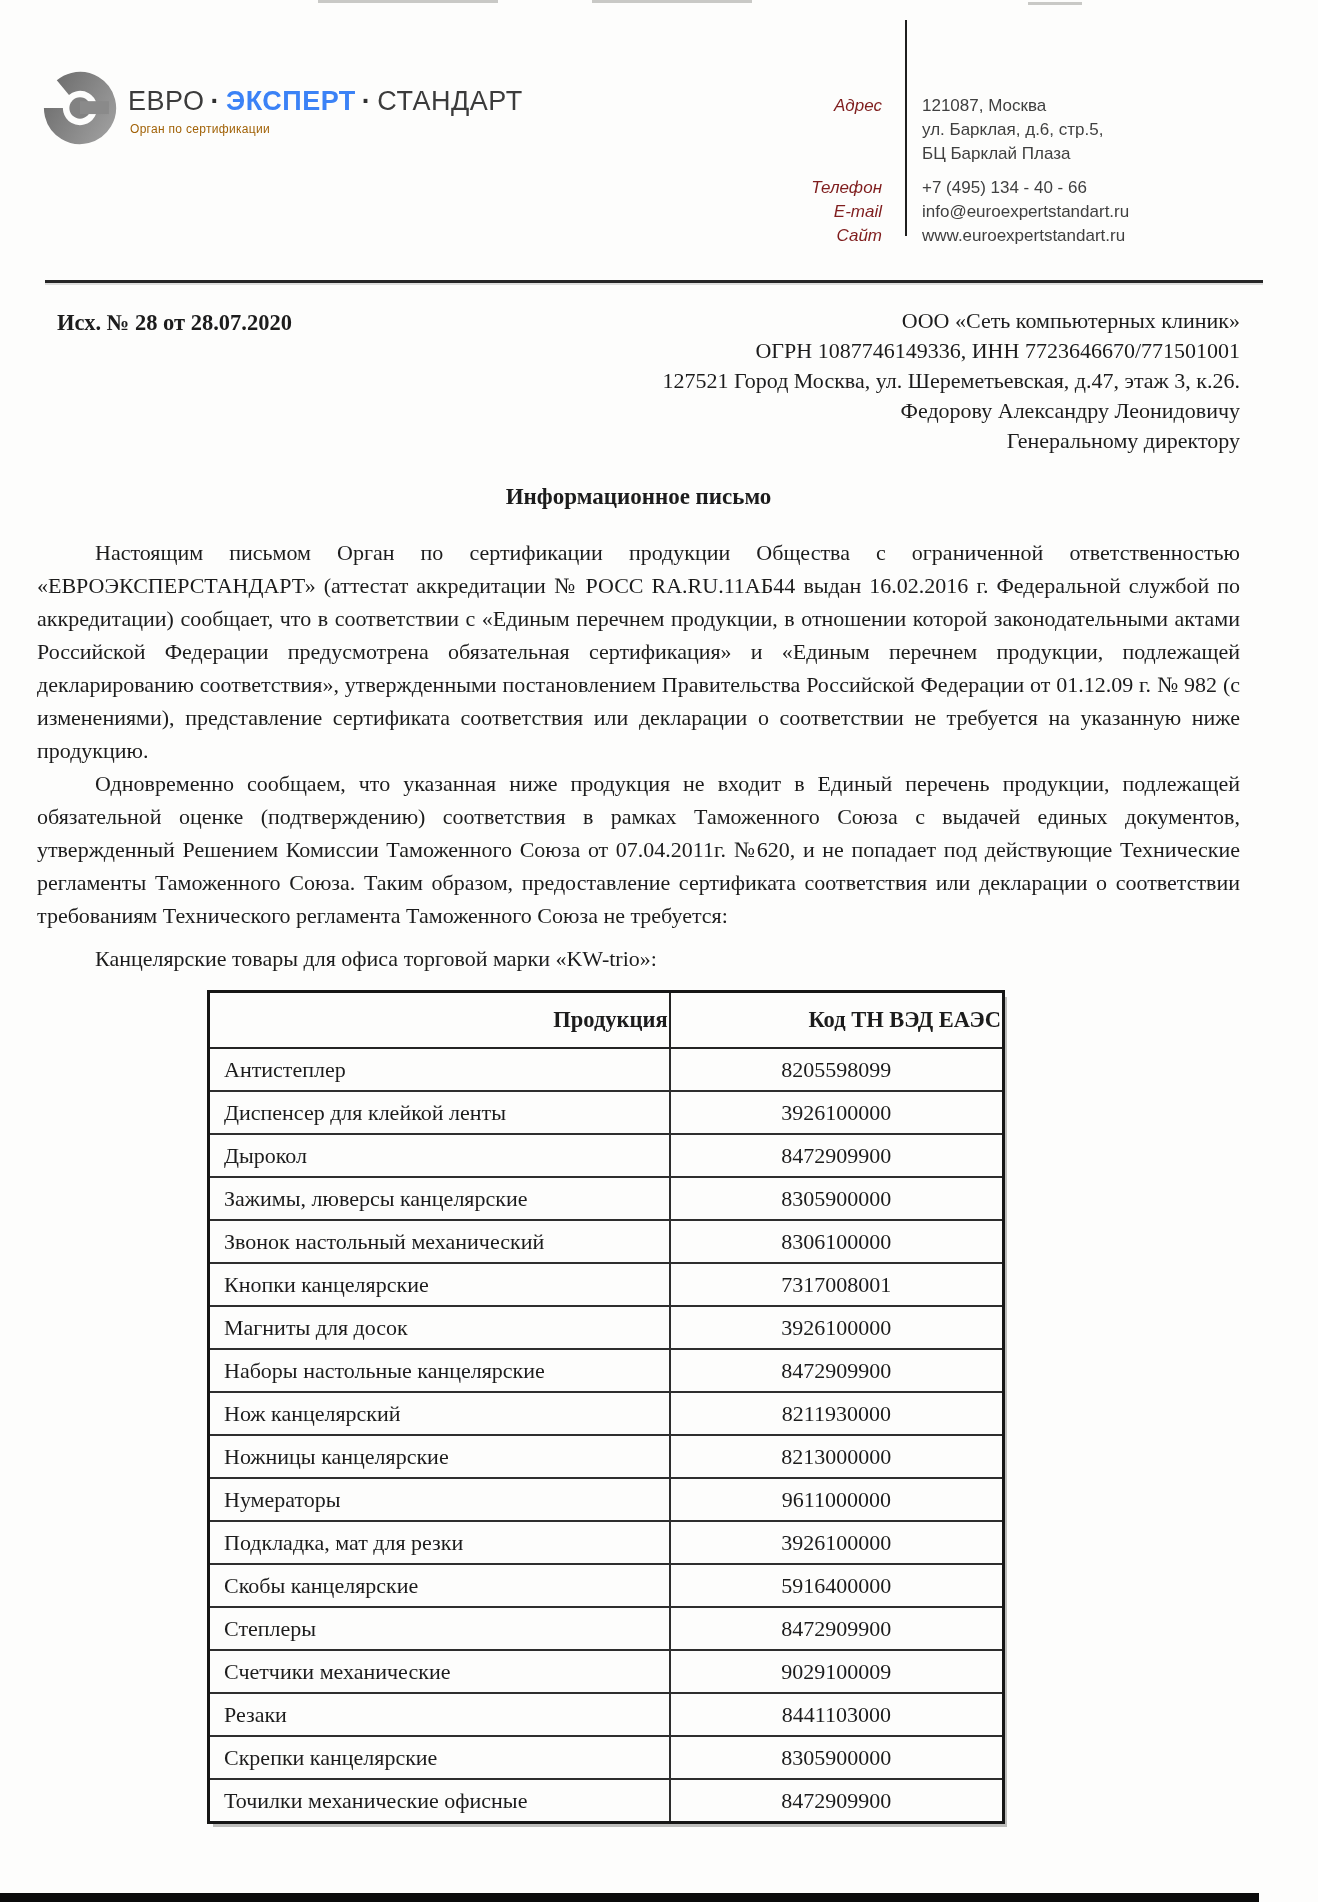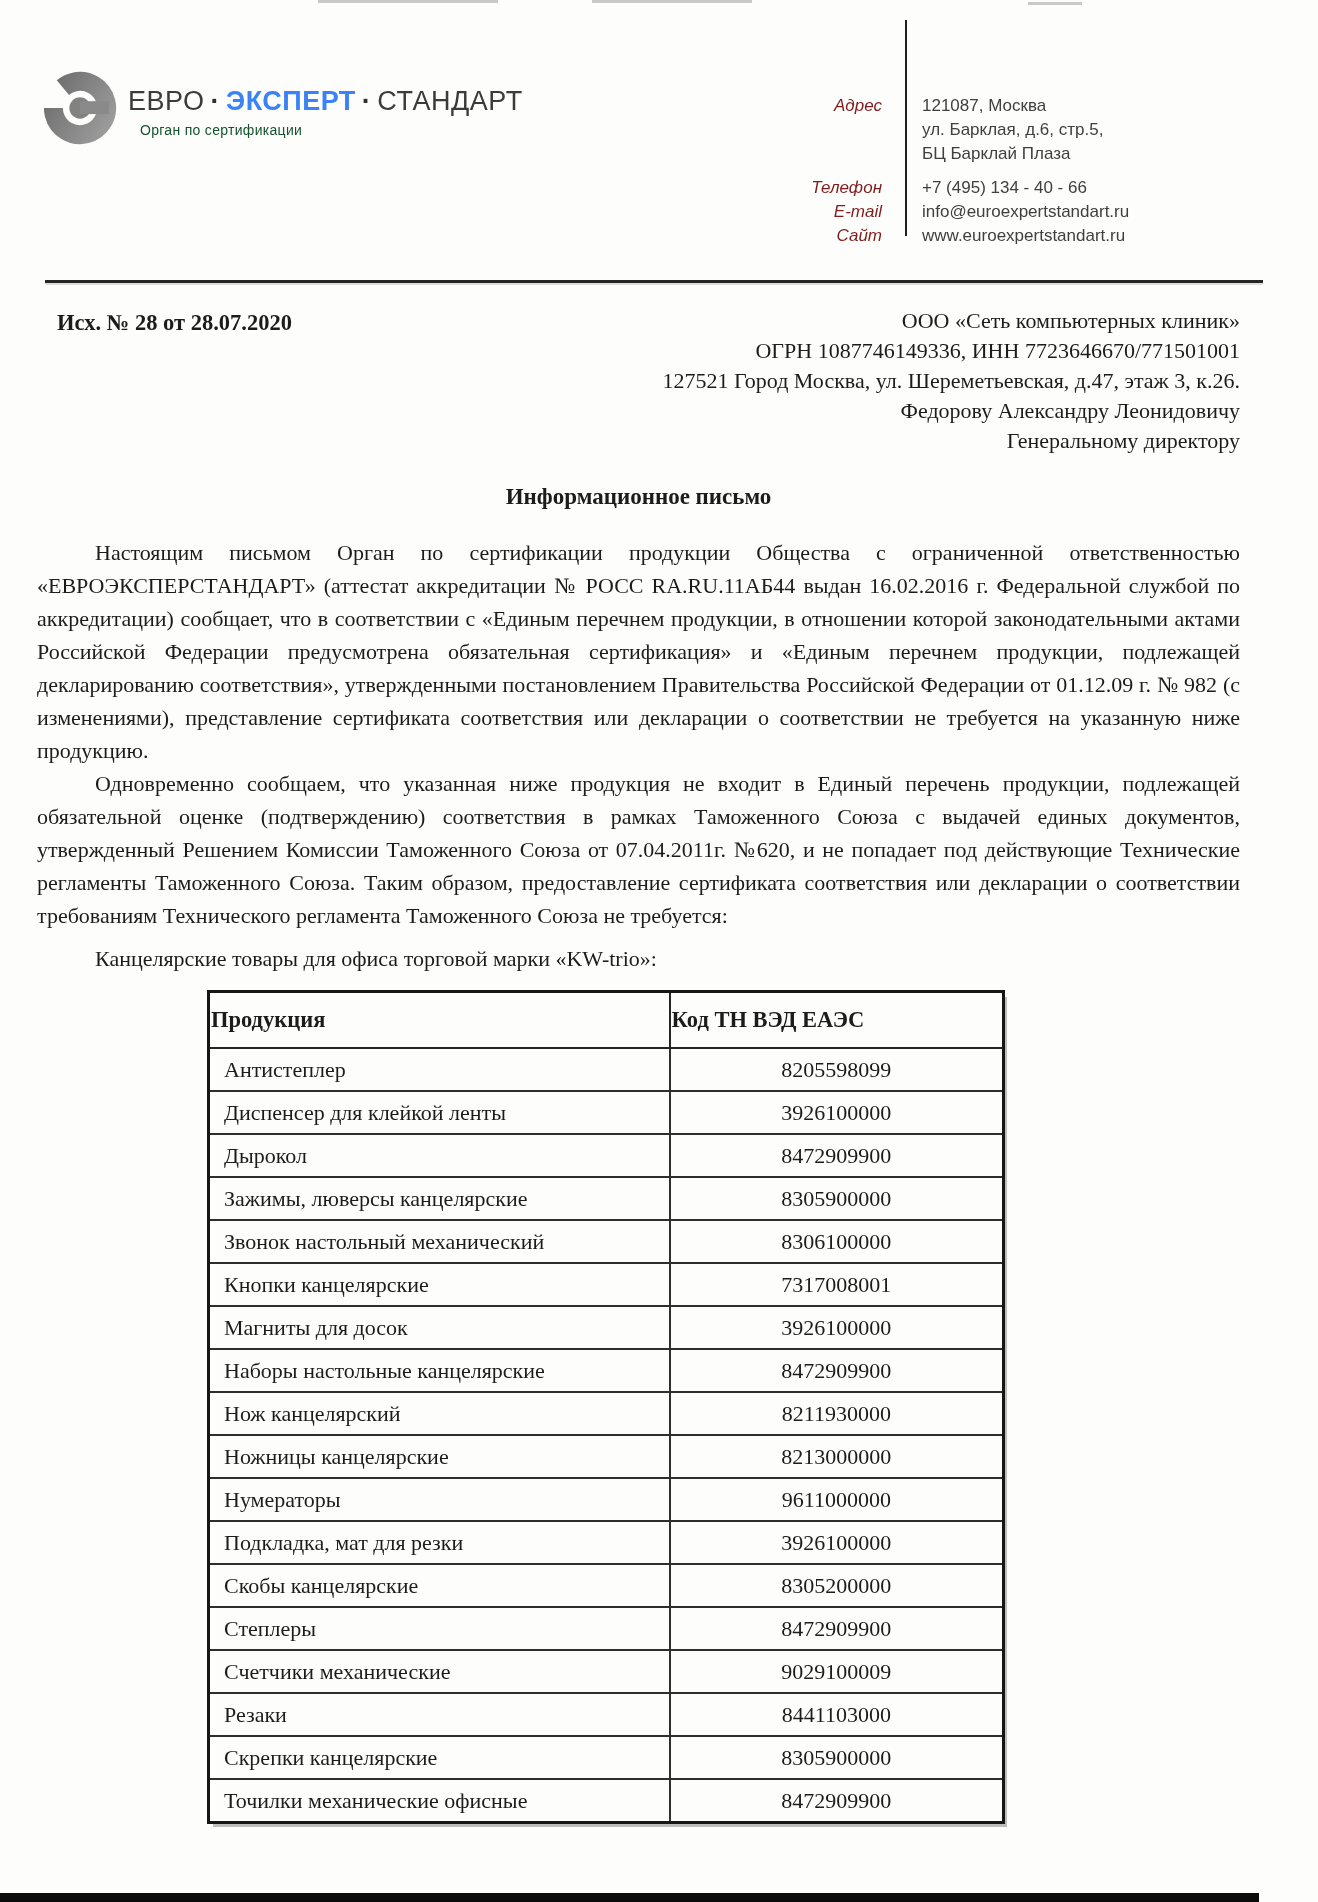--- a/index.html
+++ b/index.html
@@ -14,22 +14,22 @@
   }
   
   .scan-mark{position:absolute;background:#c9c9c6;height:3px;}
 
   
   .logo-wrap{position:absolute;left:42px;top:70px;width:76px;height:76px;}
   .brand{position:absolute;left:128px;top:86px;font-family:"Liberation Sans",sans-serif;
          font-size:27px;color:#3b3b3b;letter-spacing:.5px;white-space:nowrap;}
   .brand .bold{font-weight:bold;color:#3b82f6;}
   .brand .dot{font-weight:bold;margin:0 6px;color:#2f2f2f;}
-  .brand-sub{position:absolute;left:140px;top:122px;font-family:"Liberation Sans",sans-serif;
-             font-size:14px;color:#14532d;letter-spacing:.3px;}
+  .brand-sub{position:absolute;left:130px;top:122px;font-family:"Liberation Sans",sans-serif;
+             font-size:12px;color:#a16207;letter-spacing:.3px;}
 
   .contact-vline{position:absolute;left:905px;top:20px;width:2px;height:216px;background:#1f1f1f;}
   .contacts{position:absolute;left:560px;top:94px;width:620px;
             font-family:"Liberation Sans",sans-serif;font-size:17px;color:#2b2b2b;}
   .c-row{display:flex;}
   .c-label{width:322px;text-align:right;padding-right:40px;font-style:italic;color:#7f1d1d;line-height:24px;}
   .c-val{flex:1;line-height:24px;color:#404040;}
   .c-gap{height:10px;}
   .addr-line{line-height:24px;}
 
@@ -42,21 +42,21 @@
   .recipient{text-align:right;font-size:22px;line-height:30px;}
   .title{text-align:center;font-weight:bold;font-size:23px;margin-top:28px;}
   .body-par{margin:0;font-size:22px;line-height:33px;text-align:justify;text-indent:58px;}
   .body-par.first{margin-top:26px;}
   .intro-line{margin-top:14px;font-size:22px;text-indent:58px;}
 
   
   table.products{border-collapse:collapse;margin:18px 0 0 170px;width:798px;
                  border:3px solid #161616;box-shadow:4px 5px 0 -2px #bdbdbb;}
   table.products th{border:2px solid #242424;font-size:22.5px;font-weight:bold;
-                    text-align:left;height:52px;}
+                    text-align:right;height:52px;}
   table.products td{border:2px solid #2e2e2e;font-size:22px;height:39px;}
   td.prod{padding-left:14px;text-align:left;border-radius:17px;}
   td.code{text-align:center;}
 
   .bottom-bar{position:absolute;left:0;top:1893px;width:1259px;height:9px;background:#0b0b0b;}
 </style>
 </head>
 <body>
 
 <div class="page">
@@ -180,21 +180,21 @@
         <tr>
             <td class="prod">Нумераторы</td>
             <td class="code">9611000000</td>
           </tr>
         <tr>
             <td class="prod">Подкладка, мат для резки</td>
             <td class="code">3926100000</td>
           </tr>
         <tr>
             <td class="prod">Скобы канцелярские</td>
-            <td class="code">8305200000</td>
+            <td class="code">5916400000</td>
           </tr>
         <tr>
             <td class="prod">Степлеры</td>
             <td class="code">8472909900</td>
           </tr>
         <tr>
             <td class="prod">Счетчики механические</td>
             <td class="code">9029100009</td>
           </tr>
         <tr>

